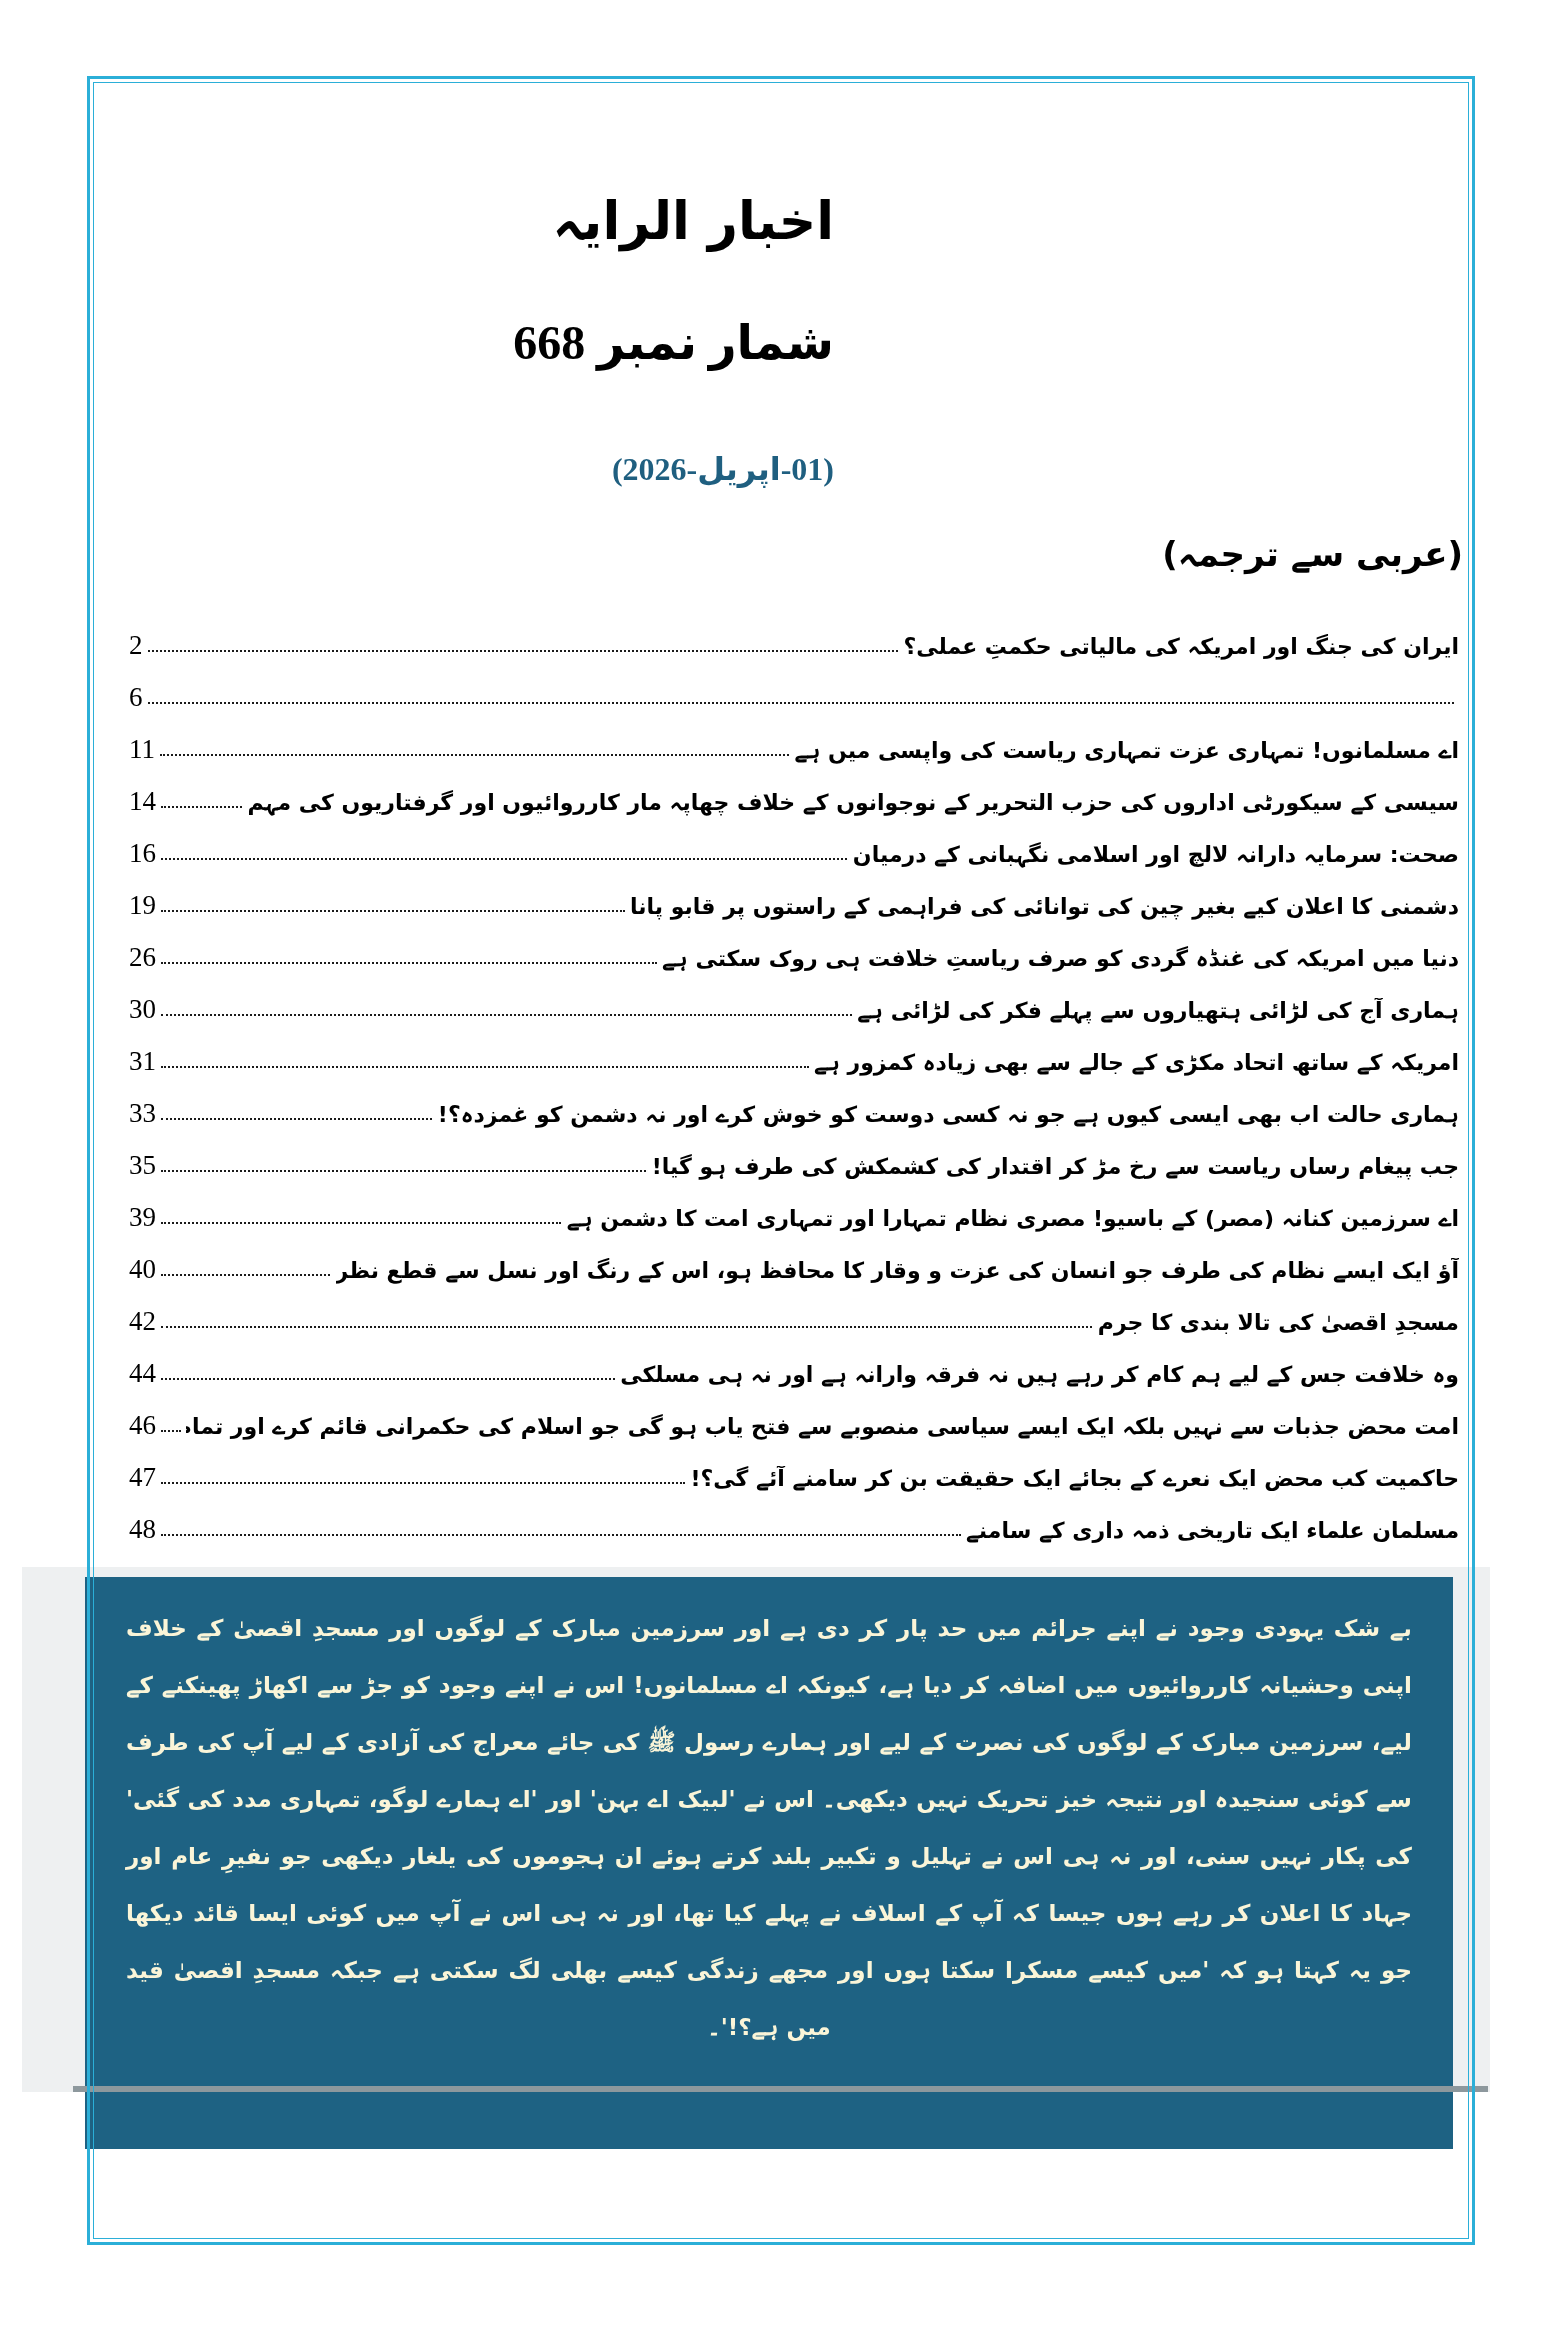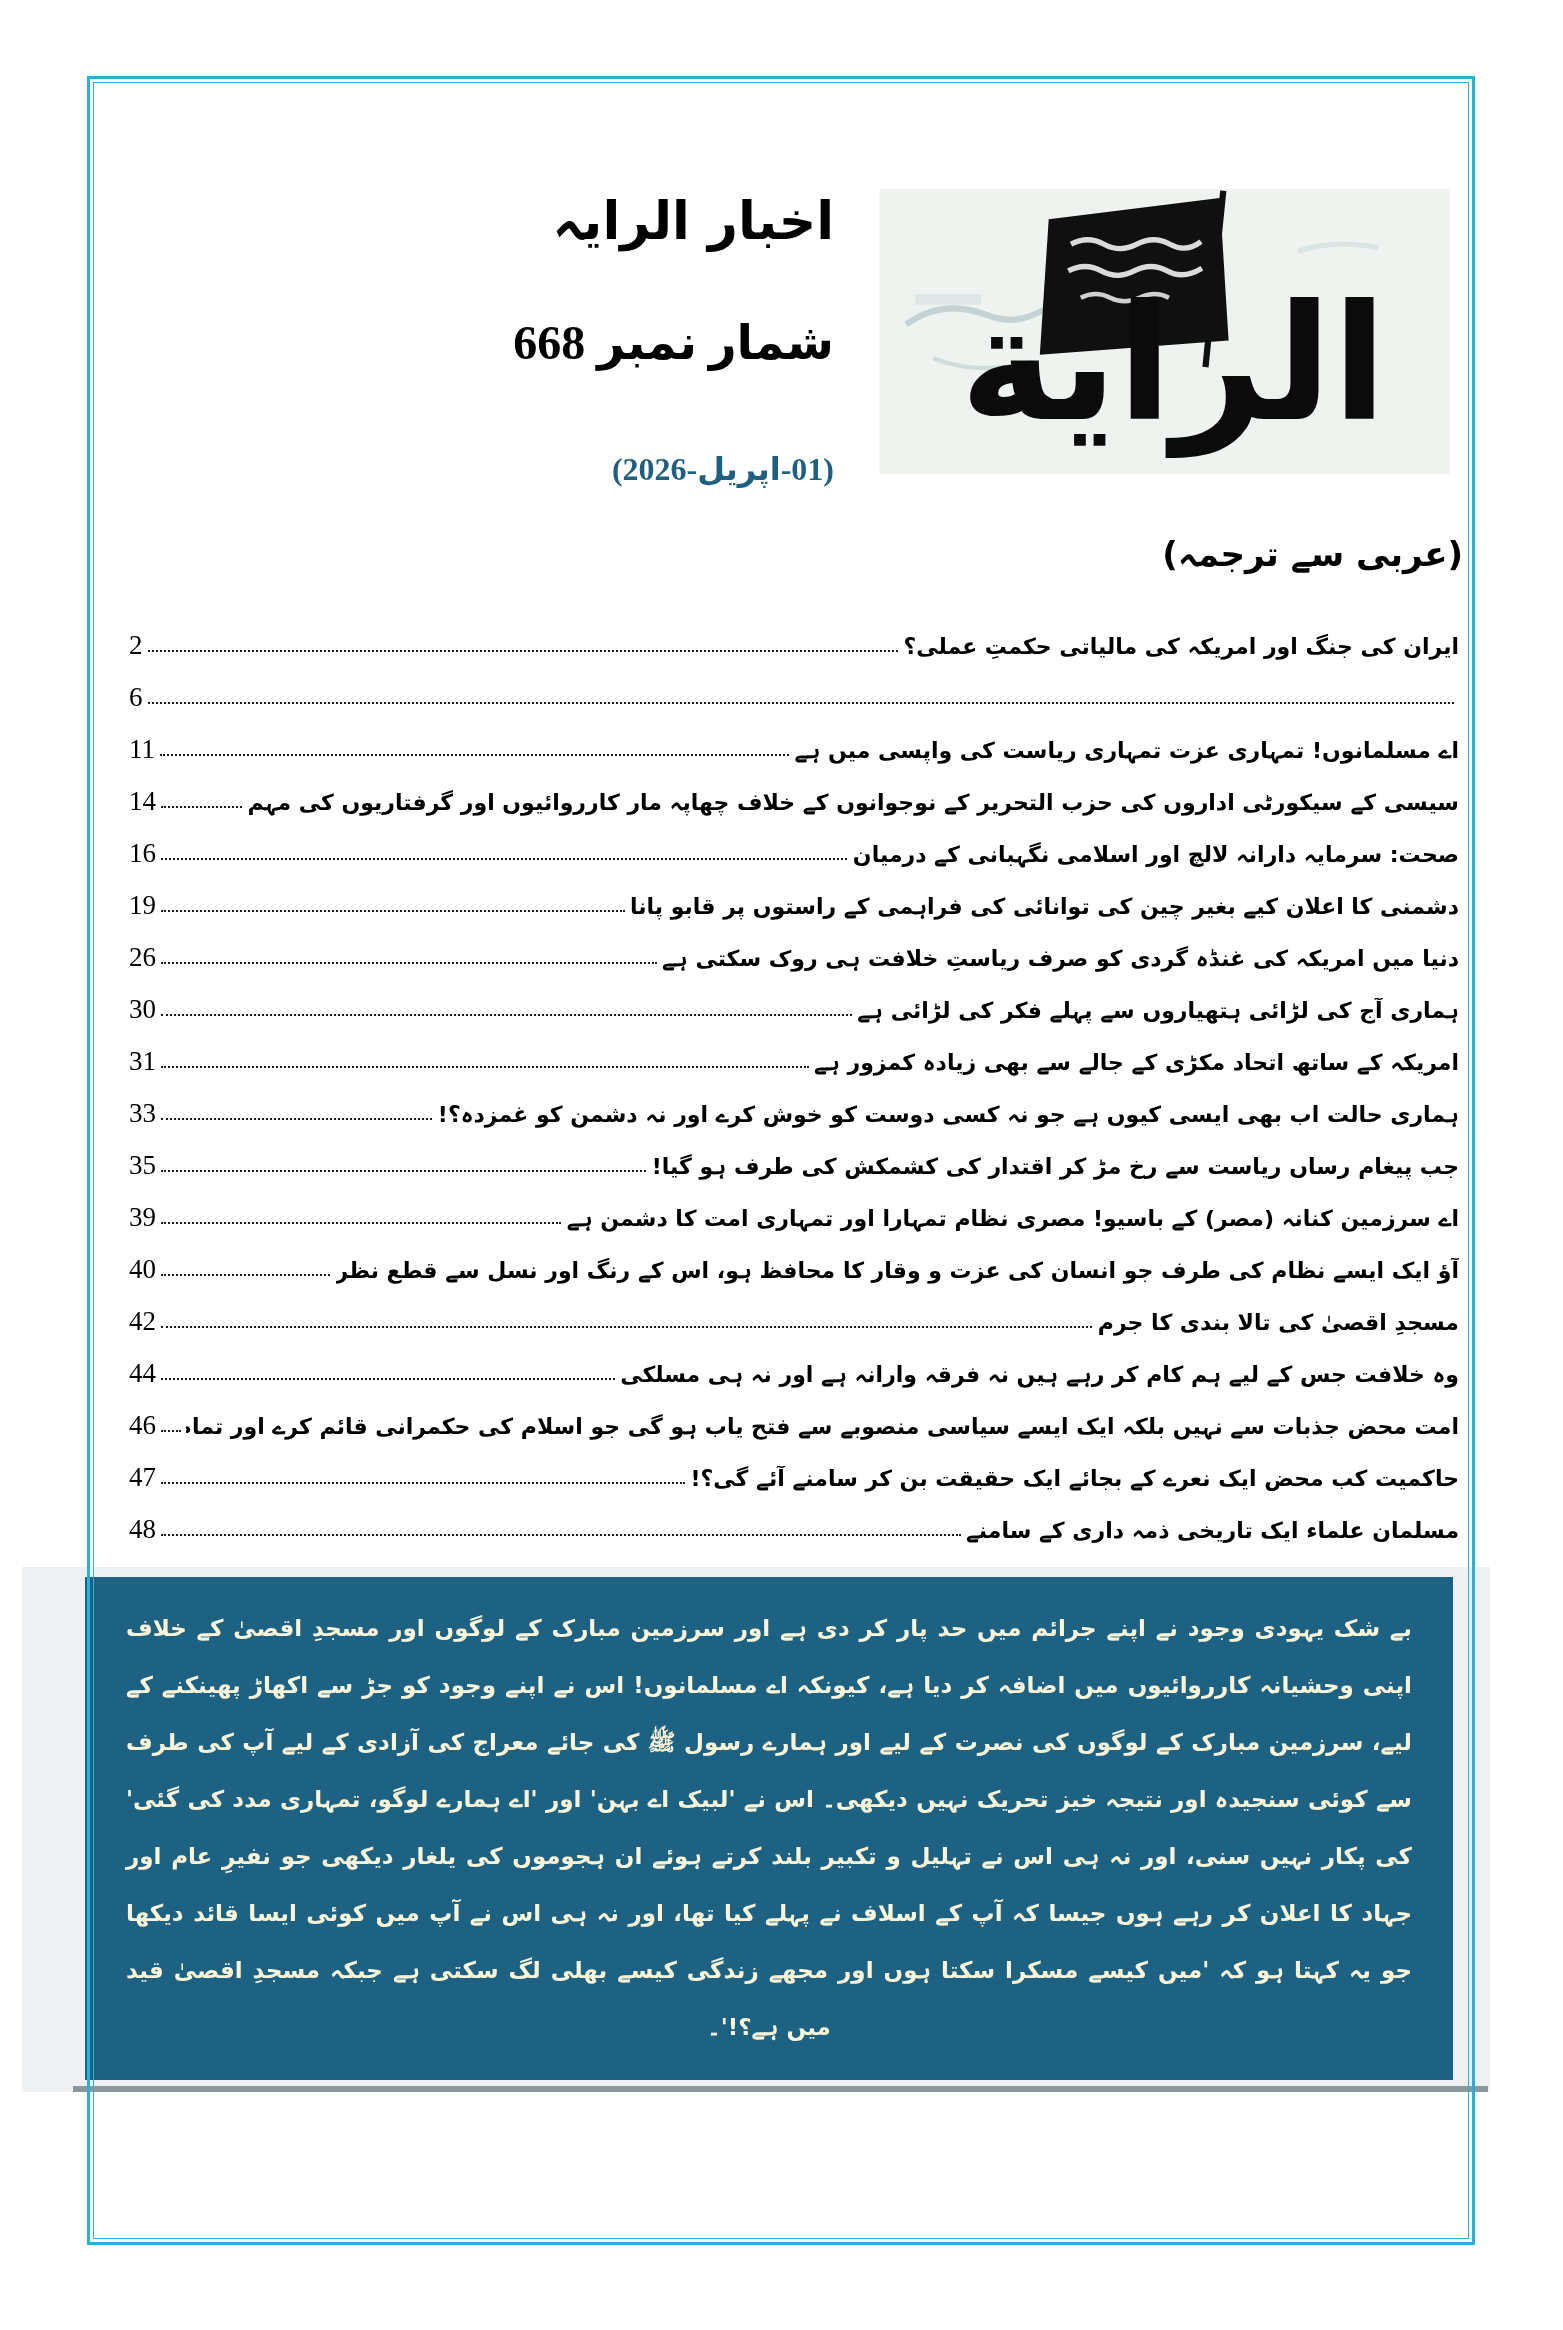--- a/index.html
+++ b/index.html
@@ -31,21 +31,21 @@
   .toc-title{flex:0 1 auto;font-size:22px;font-weight:700;white-space:nowrap;
              overflow:hidden;padding-bottom:7.1px;color:#000;}
   .toc-dots{flex:1 1 auto;min-width:19.6px;border-bottom:2.7px dotted #1a1a1a;
             margin:0 5.4px 14.3px 5.4px;}
   .toc-num{flex:0 0 auto;font-size:27px;padding-bottom:5.4px;color:#000;
            font-family:"Liberation Serif","DejaVu Sans",serif;direction:ltr;}
 
   
   .quote-band{position:absolute;left:22px;top:1567px;width:1468px;height:525px;
               background:#eef0f1;z-index:1;}
-  .quote-block{position:absolute;left:85px;top:1577px;width:1368px;height:503px;
+  .quote-block{position:absolute;left:85px;top:1577px;width:1368px;height:572px;
                background:#1e6283;z-index:2;overflow:hidden;}
   .quote-text{margin:0;padding:23px 41px 0 41px;direction:rtl;
               color:#faf5d8;font-size:23px;font-weight:700;line-height:57px;
               text-align:justify;text-align-last:center;}
   .divider-bar{position:absolute;left:73px;top:2086px;width:1415px;height:6.2px;
                background:#8d989d;z-index:3;}
 </style>
 </head>
 <body>
 
@@ -58,35 +58,20 @@
   <div class="divider-bar"></div>
 
   <div class="frame-outer">
     <div class="frame-inner"></div>
   </div>
 
   <div class="hdr hdr-title">اخبار الرایہ</div>
   <div class="hdr hdr-issue">شمار نمبر 668</div>
   <div class="hdr hdr-date">(01-اپریل-2026)</div>
 
-  <div class="logo">
-    <svg width="571" height="285" viewBox="0 0 640 320" xmlns="http://www.w3.org/2000/svg">
-      <rect x="0" y="0" width="640" height="320" fill="#eef3f0"></rect>
-      <rect x="40" y="118" width="74" height="12" fill="#d7e2e2" opacity="0.65"></rect>
-      <path d="M30 152 q42 -30 92 -10 q30 12 62 -6" stroke="#c3d2d2" stroke-width="7" fill="none"></path>
-      <path d="M60 190 q52 20 112 4" stroke="#cfdcdc" stroke-width="5" fill="none"></path>
-      <path d="M470 70 q40 -14 90 -4" stroke="#d9e4e4" stroke-width="6" fill="none"></path>
-      <polygon points="190,34 382,10 392,170 180,186" fill="#101010"></polygon>
-      <path d="M215 62 q19 -10 37 0 t37 0 t37 0 t35 -3" stroke="#f2f2f2" stroke-width="6" fill="none" opacity="0.9"></path>
-      <path d="M212 92 q19 -10 37 0 t37 0 t37 0 t39 -3" stroke="#f2f2f2" stroke-width="6" fill="none" opacity="0.9"></path>
-      <path d="M226 122 q17 -8 33 0 t33 0 t33 0" stroke="#f2f2f2" stroke-width="5" fill="none" opacity="0.85"></path>
-      <path d="M386 2 L366 200" stroke="#101010" stroke-width="7"></path>
-      <text x="330" y="258" text-anchor="middle" direction="rtl" font-family="DejaVu Sans, sans-serif" font-size="180" font-weight="700" fill="#0b0b0b">الراية</text>
-    </svg>
-  </div>
 
   <div class="toc-heading">(عربی سے ترجمہ)</div>
 
   <div class="toc">
     <div class="toc-row">
         <span class="toc-title">ایران کی جنگ اور امریکہ کی مالیاتی حکمتِ عملی؟</span>
         <span class="toc-dots"></span>
         <span class="toc-num">2</span>
       </div>
       <div class="toc-row">

